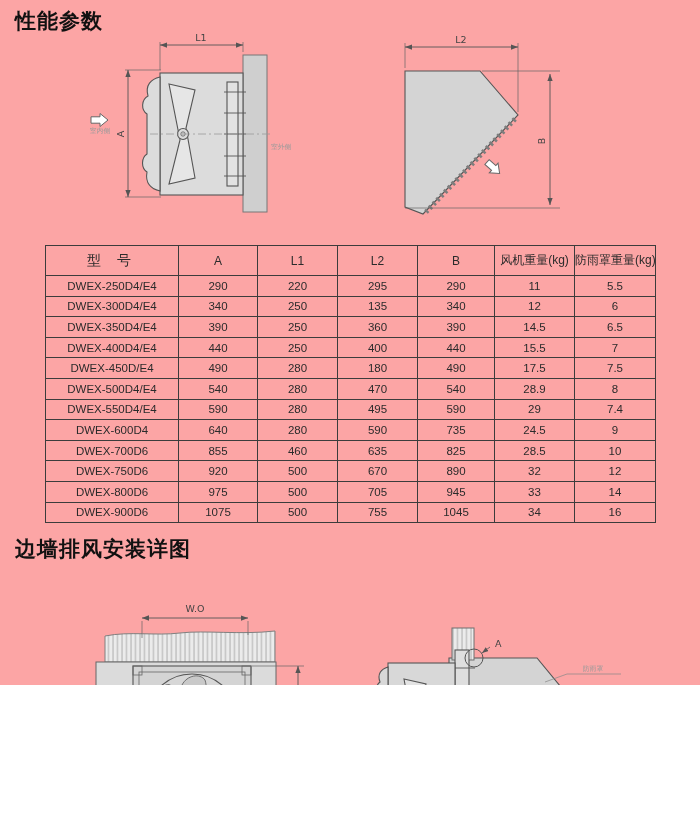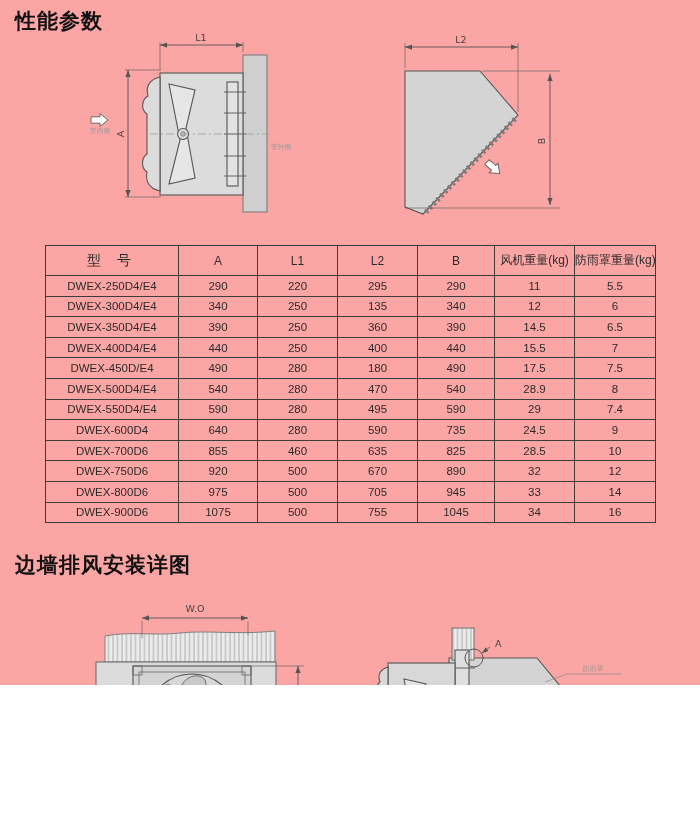--- a/index.html
+++ b/index.html
@@ -1,21 +1,21 @@
 <!DOCTYPE html>
 <html><head>
 <meta charset="utf-8">
 <style>
   html,body{margin:0;padding:0;}
   #page{position:relative;width:700px;height:685px;background:#fca5a5;
         font-family:"Liberation Sans",sans-serif;overflow:hidden;}
   .sec-title{position:absolute;left:15px;font-size:21px;font-weight:bold;color:#111;
              letter-spacing:1px;font-family:"DejaVu Sans",sans-serif;}
   #title1{top:7px;}
-  #title2{top:551px;text-align:center;}
+  #title2{top:535px;text-align:center;}
   .diagram{position:absolute;}
   #d1{left:55px;top:30px;}
   #d2{left:390px;top:30px;}
   #d3{left:85px;top:600px;}
   #d4{left:335px;top:600px;}
   
   #spec-table{position:absolute;left:45px;top:245px;border-collapse:collapse;
               table-layout:fixed;width:610px;}
   #spec-table th,#spec-table td{border:1.5px solid #3c3c3c;text-align:center;
               padding:0;color:#2b2b2b;overflow:hidden;white-space:nowrap;}

